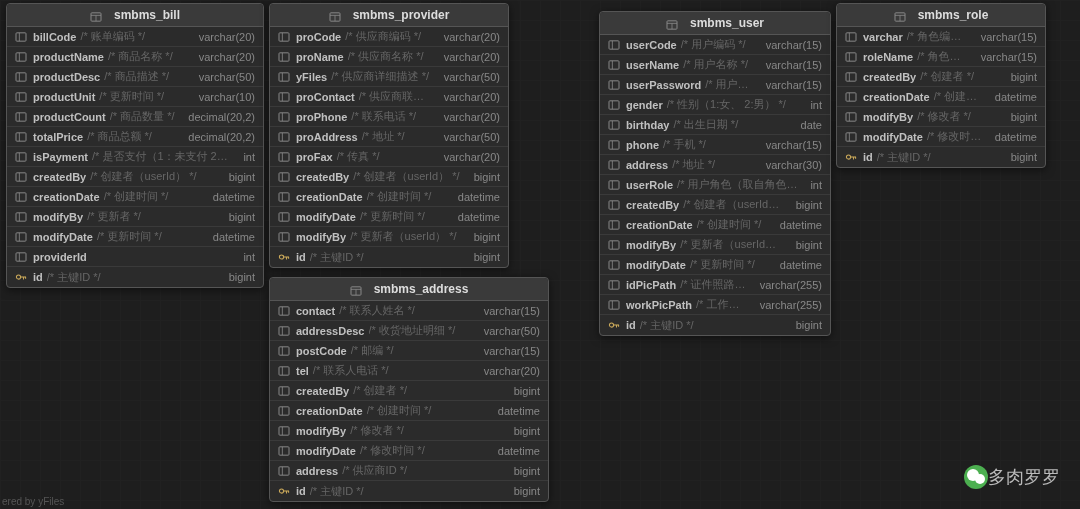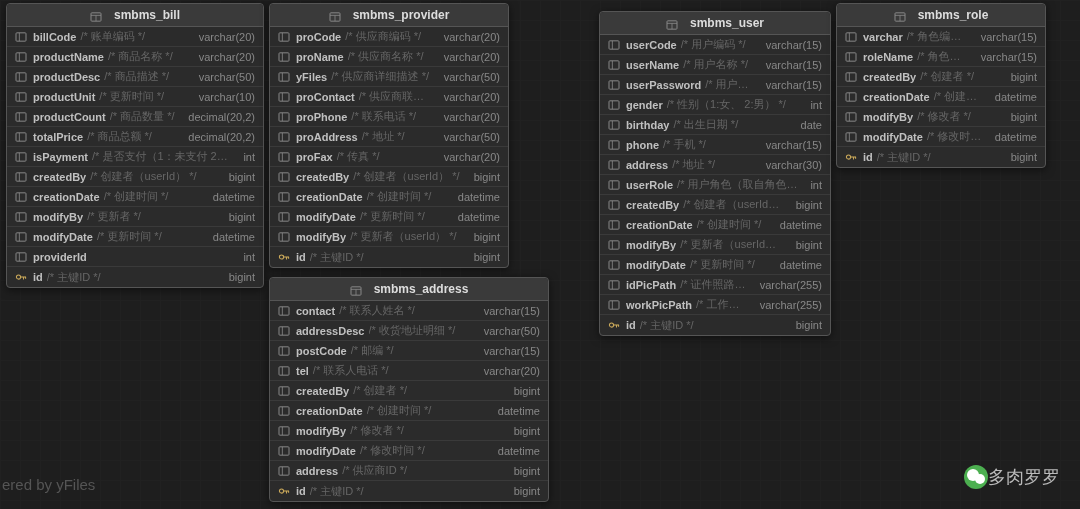--- a/index.html
+++ b/index.html
@@ -10,21 +10,21 @@
 .tname{color:#ddd;font-weight:600;font-size:12px}
 .row{display:flex;align-items:center;padding:2px 8px;height:20px;border-bottom:1px solid #3a3a3a}
 .row:last-child{border-bottom:none;border-radius:0 0 4px 4px}
 .ico{width:12px;height:10px;margin-right:6px;flex-shrink:0;display:flex;align-items:center;justify-content:center}
 .ico svg{width:12px;height:10px}
 .colname{color:#c0c0c0;font-weight:700}
 .comment{color:#666;margin-left:4px;flex:1;overflow:hidden;white-space:nowrap;text-overflow:ellipsis}
 .type{color:#888;margin-left:auto;padding-left:10px;white-space:nowrap}
 .watermark{position:absolute;bottom:20px;right:20px;display:flex;align-items:center;color:#bbb;font-size:18px}
 .wechat{width:24px;height:24px;border-radius:50%;background:#4caf50;display:flex;align-items:center;justify-content:center}
-.credit{position:absolute;bottom:16px;left:2px;color:#555;font-size:15px}
+.credit{position:absolute;bottom:2px;left:2px;color:#555;font-size:10px}
 </style>
 </head>
 <body>
 <div class="grid"></div>
 
 <div id="canvas">
     <div class="table" style="left: 6px; top: 3px; width: 258px;">
       <div class="thead">
         <span class="ico">
           <svg viewBox="0 0 14 12">

